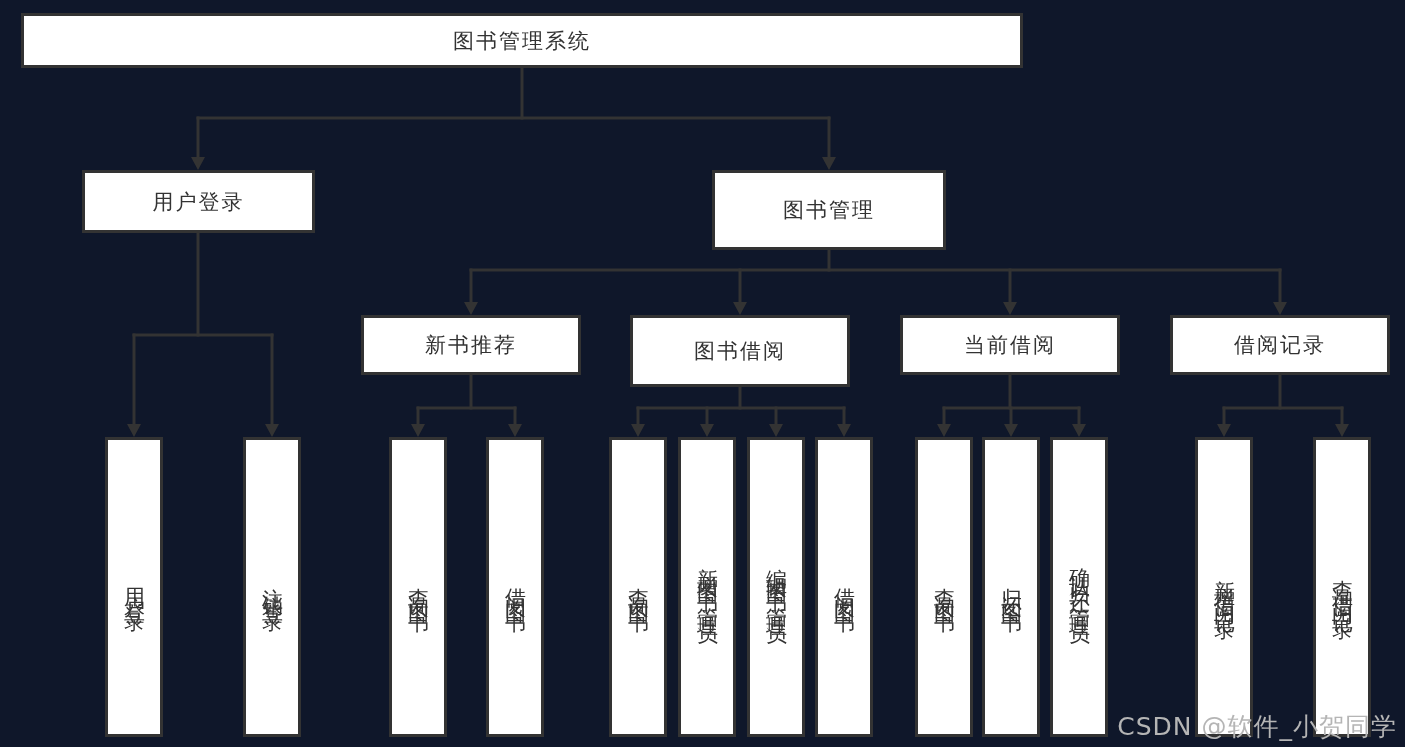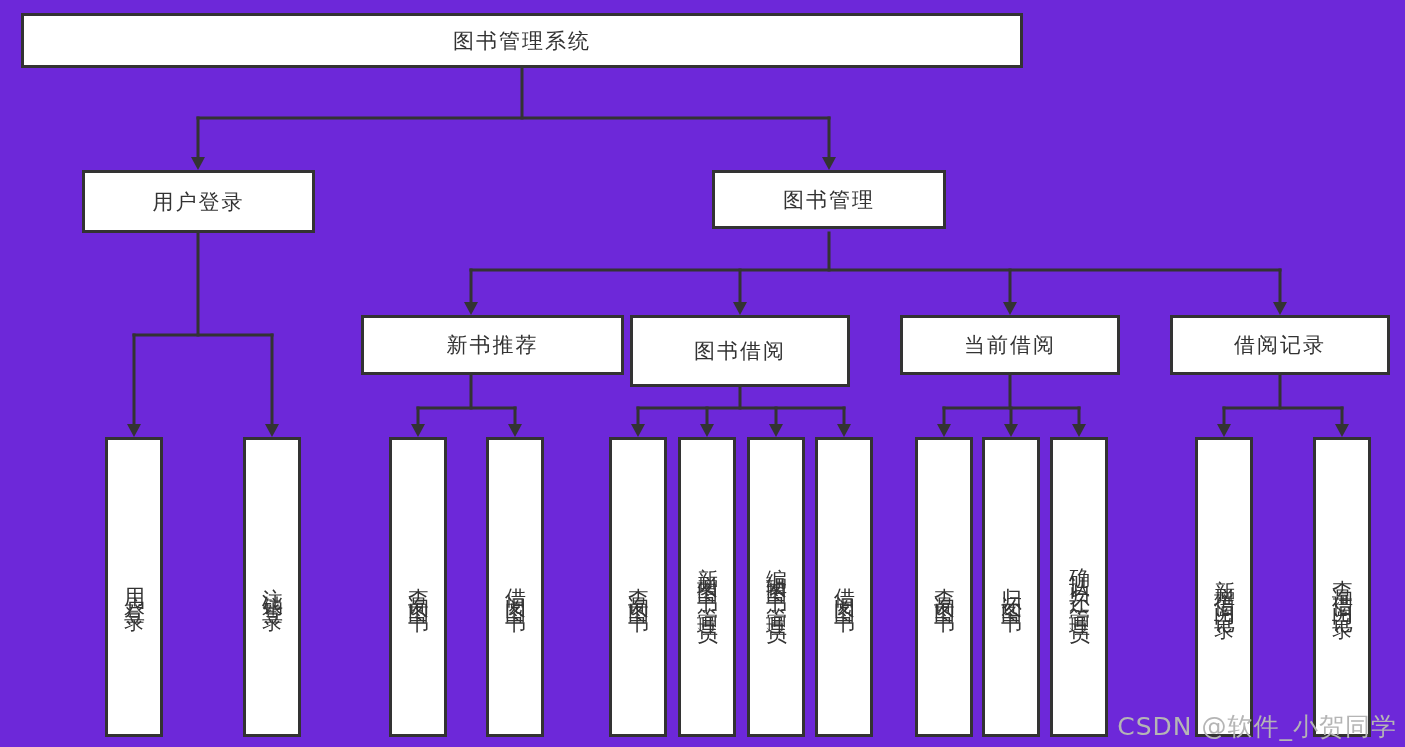--- a/index.html
+++ b/index.html
@@ -1,20 +1,20 @@
 <!DOCTYPE html>
 <html><head>
 <meta charset="utf-8">
 <style>
   html, body { margin: 0; padding: 0; background: #ffffff; }
   #canvas {
     position: relative;
     width: 1405px;
     height: 747px;
-    background: #6d28d9;
+    background: #0f172a;
     font-family: "DejaVu Sans", sans-serif;
     overflow: hidden;
   }
   #connectors {
     position: absolute;
     left: 0; top: 0;
     width: 1405px; height: 747px;
     pointer-events: none;
   }
   #connectors line {
@@ -130,23 +130,23 @@
     <line x1="1224" y1="408" x2="1342" y2="408"></line>
     <line x1="1224" y1="408" x2="1224" y2="425"></line>
     <polygon points="1217,424 1231,424 1224,437"></polygon>
     <line x1="1342" y1="408" x2="1342" y2="425"></line>
     <polygon points="1335,424 1349,424 1342,437"></polygon>
   </svg>
 
   <div class="hbox" style="left:21px; top:13px; width:1002px; height:55px;">图书管理系统</div>
 
   <div class="hbox" style="left:82px; top:170px; width:233px; height:63px;">用户登录</div>
-  <div class="hbox" style="left:712px; top:170px; width:234px; height:59px;">图书管理</div>
+  <div class="hbox" style="left:712px; top:170px; width:234px; height:80px;">图书管理</div>
 
-  <div class="hbox" style="left:361px; top:315px; width:263px; height:60px;">新书推荐</div>
+  <div class="hbox" style="left:361px; top:315px; width:220px; height:60px;">新书推荐</div>
   <div class="hbox" style="left:630px; top:315px; width:220px; height:72px;">图书借阅</div>
   <div class="hbox" style="left:900px; top:315px; width:220px; height:60px;">当前借阅</div>
   <div class="hbox" style="left:1170px; top:315px; width:220px; height:60px;">借阅记录</div>
 
   <div class="vbox" style="left:105px;">
     <span>用户登录</span>
   </div>
   <div class="vbox" style="left:243px;">
     <span>注销登录</span>
   </div>

